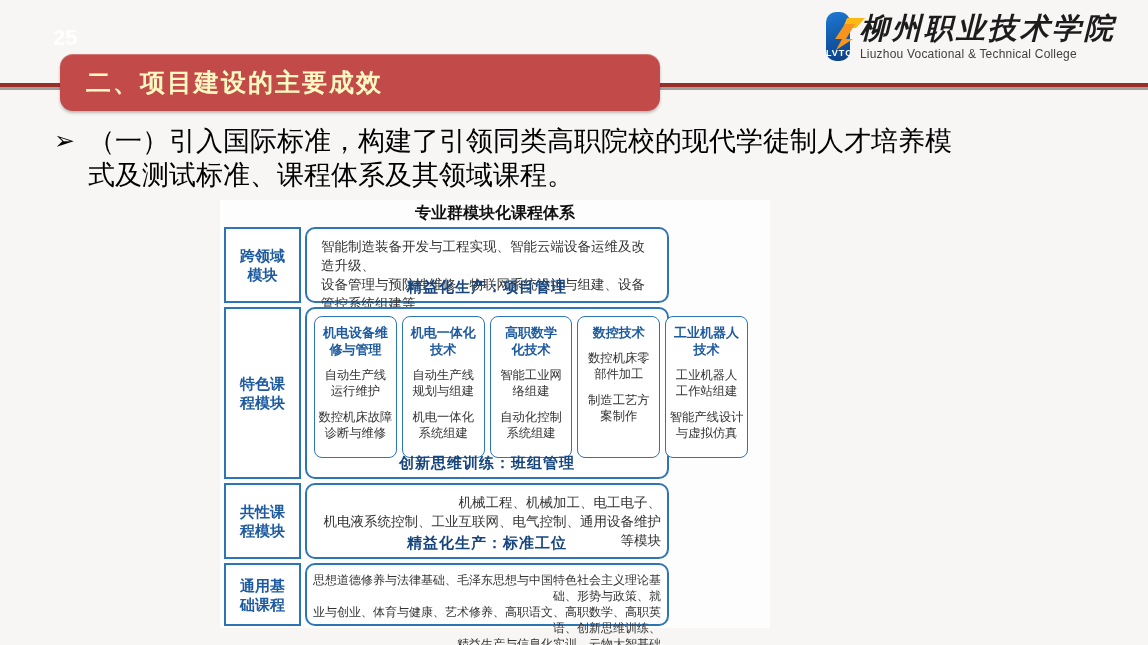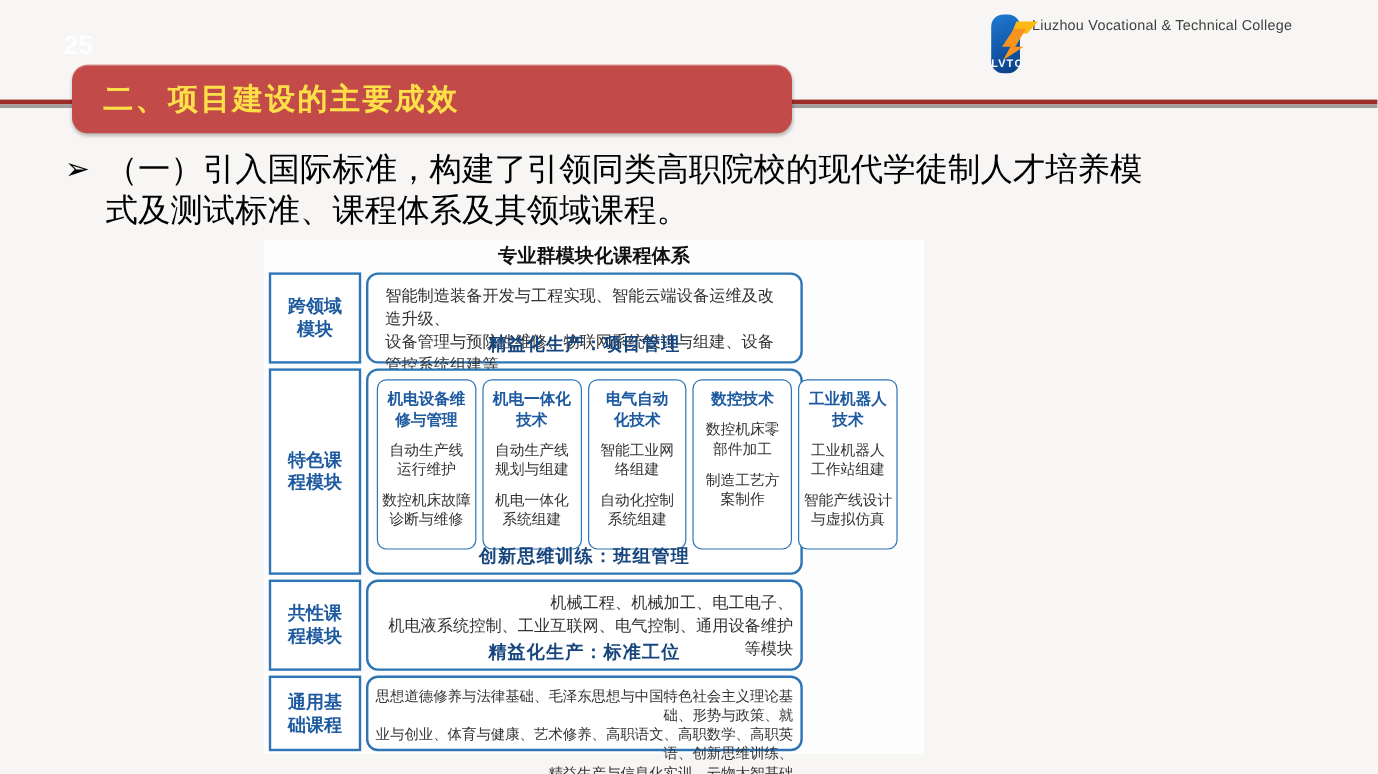--- a/index.html
+++ b/index.html
@@ -17,21 +17,21 @@
   }
   .rule { position:absolute; left:0; top:83px; width:1148px; z-index:1; }
   .rule-red  { height:4px; background:#9b2d28; }
   .rule-gray { height:3px; background:#9f9f9f; }
   .banner {
     position:absolute; left:60px; top:54px; width:600px; height:57px; z-index:2;
     background:#c24a48; border-radius:13px;
     box-shadow:0 2px 3px rgba(0,0,0,.25), inset 0 1px 0 rgba(255,255,255,.25);
     display:flex; align-items:center; padding-left:26px;
   }
-  .banner-title { color:#fde047; font-size:25px; font-weight:bold; letter-spacing:2px; }
+  .banner-title { color:#fef9c3; font-size:25px; font-weight:bold; letter-spacing:2px; }
 
   .logo { position:absolute; left:826px; top:12px; z-index:2; display:flex; }
   .logo-icon {
     width:24px; height:49px; border-radius:10px; position:relative; flex:none;
     background:linear-gradient(160deg,#1e7ad4 0%,#1258a8 55%,#0d3f84 100%);
   }
   .logo-icon svg { position:absolute; left:0; top:0; }
   .logo-abbr {
     position:absolute; left:0; bottom:3px; width:100%; text-align:center;
     color:#fff; font-size:9px; font-weight:bold; letter-spacing:1px;
@@ -113,20 +113,21 @@
 
   <div class="logo">
     <div class="logo-icon">
       <svg width="46" height="49" viewBox="0 0 46 49" aria-hidden="true">
         <polygon points="21,6 39,6 30,16 17,16" fill="#fdb913"></polygon>
         <polygon points="19,12 29,12 20,27 27,27 10,38 16,27 9,27" fill="#f7941d"></polygon>
       </svg>
       <span class="logo-abbr">LVTC</span>
     </div>
     <div class="logo-text">
+      <div class="logo-zh">柳州职业技术学院</div>
       <div class="logo-en">Liuzhou Vocational &amp; Technical College</div>
     </div>
   </div>
 
   <span class="bullet-marker">➢</span>
   <div class="bullet-text ml">（一）引入国际标准，构建了引领同类高职院校的现代学徒制人才培养模
 式及测试标准、课程体系及其领域课程。</div>
 
   <div class="panel">
     <div class="d-title">专业群模块化课程体系</div>
@@ -156,21 +157,21 @@
           </div>
           <div class="sbox">
             <div class="sbox-title ml">机电一体化
 技术</div>
             <div class="sbox-body ml">自动生产线
 规划与组建</div>
             <div class="sbox-body ml">机电一体化
 系统组建</div>
           </div>
           <div class="sbox">
-            <div class="sbox-title ml">电气自动
+            <div class="sbox-title ml">高职数学
 化技术</div>
             <div class="sbox-body ml">智能工业网
 络组建</div>
             <div class="sbox-body ml">自动化控制
 系统组建</div>
           </div>
           <div class="sbox">
             <div class="sbox-title ml">数控技术</div>
             <div class="sbox-body ml">数控机床零
 部件加工</div>

